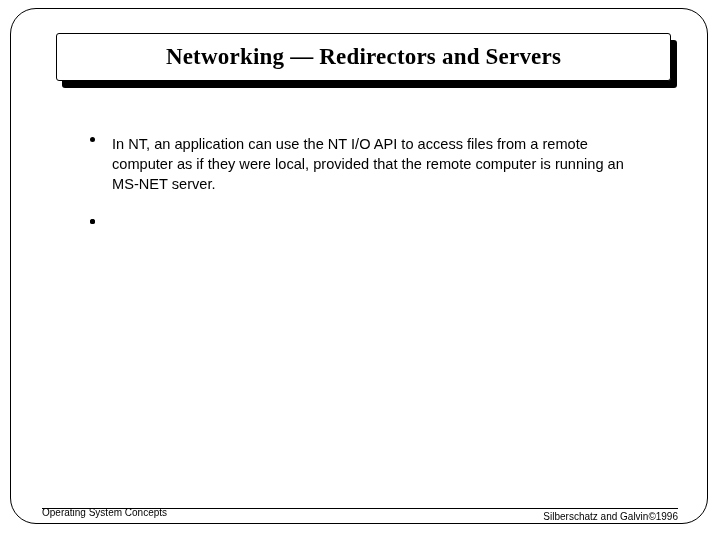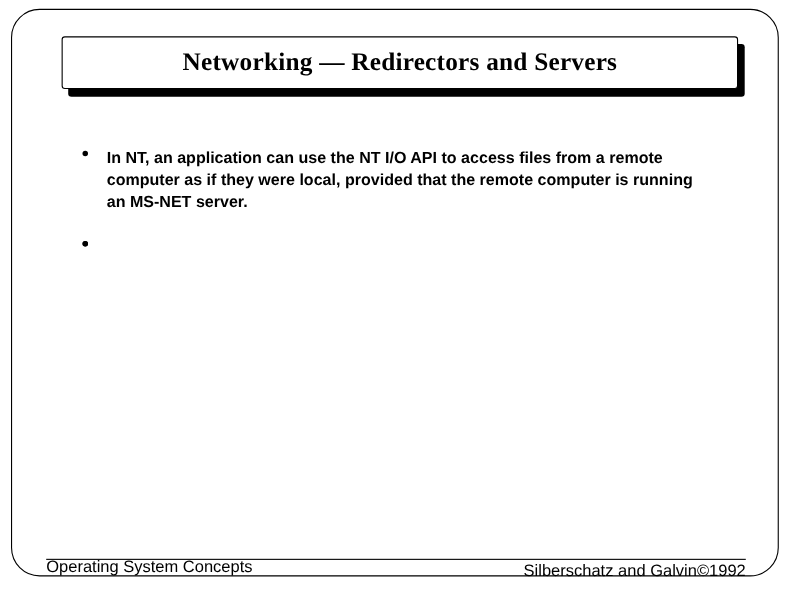--- a/index.html
+++ b/index.html
@@ -64,24 +64,23 @@
     font-weight: bold;
     color: #000000;
     font-family: "Liberation Serif", serif;
     letter-spacing: 0.2px;
     white-space: nowrap;
   }
 
   
   .bullets {
     position: absolute;
-    left: 73px;
+    left: 88px;
     top: 134px;
     width: 560px;
-    font-weight: bold;
   }
   .bullet {
     position: relative;
     margin-bottom: 22px;
     padding-left: 24px;
   }
   .bullet-dot {
     position: absolute;
     left: 2px;
     top: 3px;
@@ -108,21 +107,21 @@
     width: 636px;
     height: 0;
     border-top: 1px solid #000000;
   }
   .footer {
     position: absolute;
     left: 42px;
     top: 507px;
     width: 636px;
     height: 18px;
-    font-size: 15px;
+    font-size: 10px;
     color: #000000;
     font-family: "Liberation Sans", sans-serif;
   }
   .footer-left {
     position: absolute;
     left: 0;
     top: 0;
   }
   .footer-center {
     position: absolute;
@@ -162,16 +161,16 @@
     <div class="bullet">
       <span class="bullet-dot"></span>
     </div>
 
   </div>
 
   <div class="footer-rule"></div>
   <div class="footer">
     <span class="footer-left">Operating System Concepts</span>
     <span class="footer-center">23.44</span>
-    <span class="footer-right">Silberschatz and Galvin©1992</span>
+    <span class="footer-right">Silberschatz and Galvin©1996</span>
   </div>
 
 </div>
 
 </body></html>

